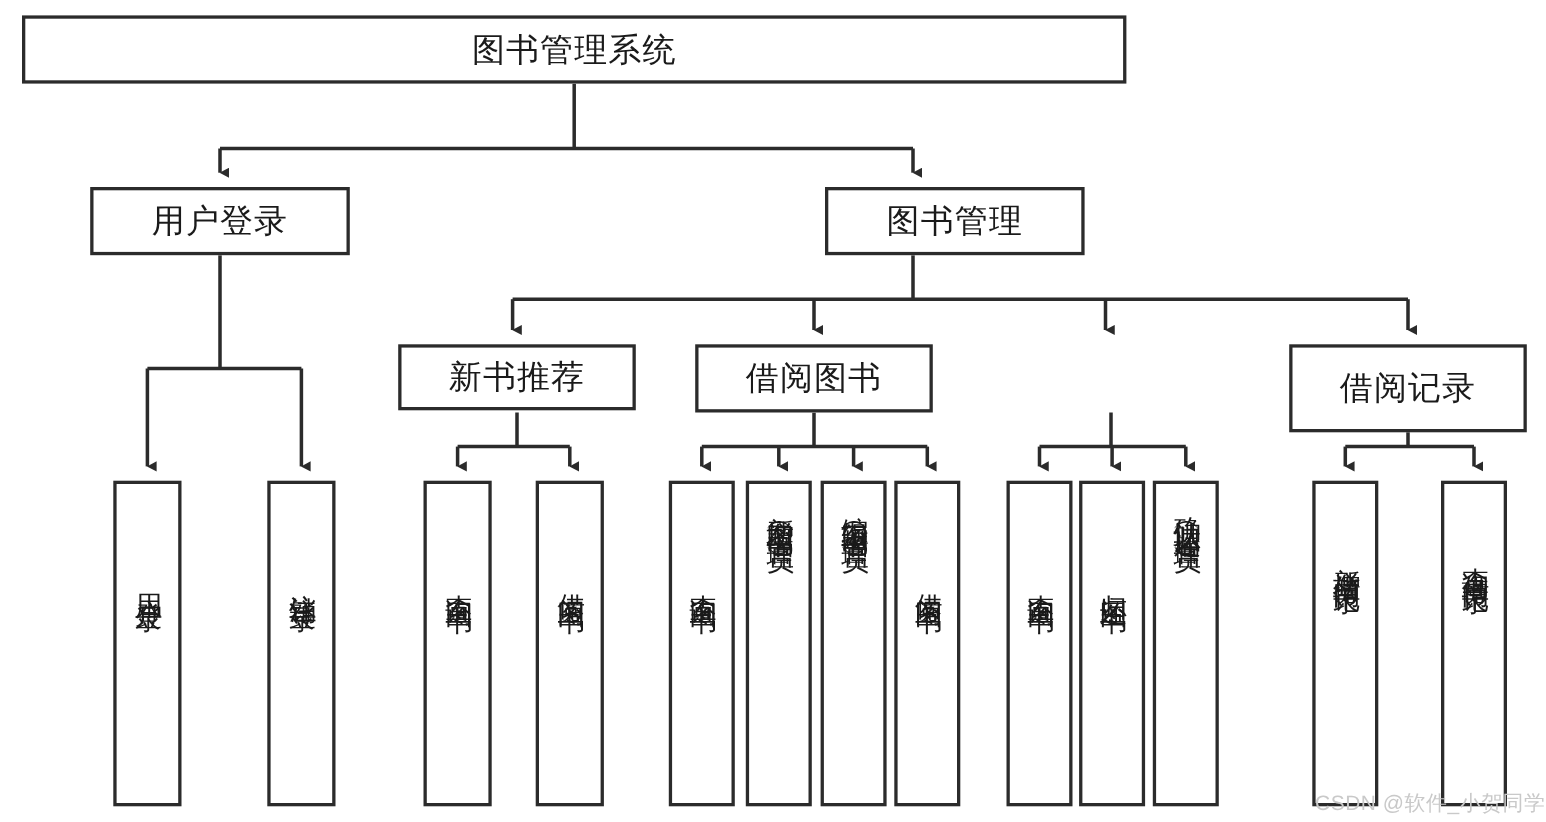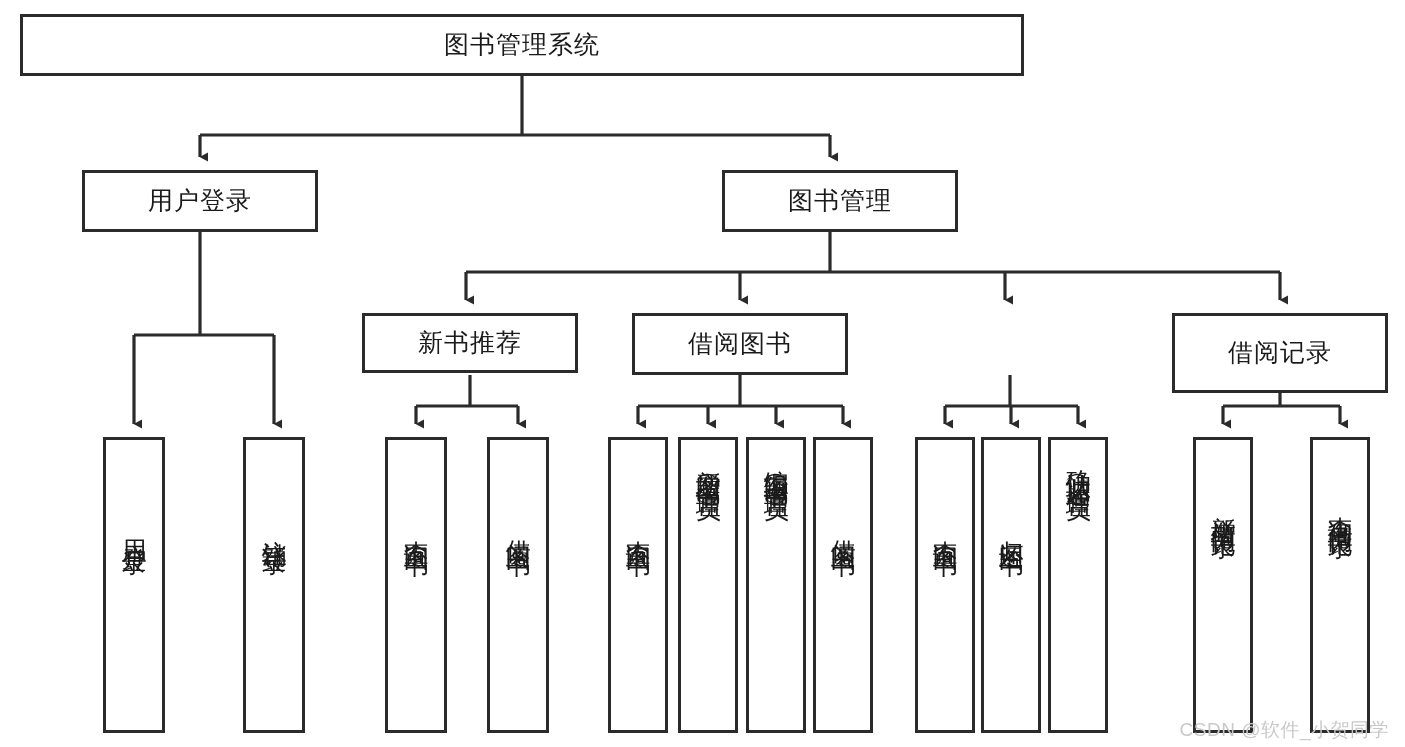--- a/index.html
+++ b/index.html
@@ -29,21 +29,21 @@
     box-sizing: border-box;
     border: 3px solid #2b2b2b;
     background: #ffffff;
     color: #1a1a1a;
     display: flex;
     align-items: center;
     justify-content: center;
     text-align: center;
   }
   .node-box.horizontal {
-    font-size: 25px;
+    font-size: 30px;
     line-height: 1.1;
     letter-spacing: 1px;
   }
   .node-box.vertical {
     writing-mode: vertical-rl;
     text-orientation: upright;
     font-size: 25px;
     line-height: 1.18;
     letter-spacing: 4px;
     justify-content: flex-start;
@@ -51,21 +51,21 @@
     padding-top: 10px;
   }
   .node-box.vertical.pad-short {
     padding-top: 80px;
   }
   .node-box.vertical.pad-mid {
     padding-top: 56px;
   }
   .watermark {
     position: absolute;
-    right: 16px;
+    right: 0;
     bottom: 4px;
     font-size: 19px;
     color: #c9c9c9;
     letter-spacing: 0.5px;
     white-space: nowrap;
     pointer-events: none;
   }
 </style>
 </head>
 <body>
@@ -123,21 +123,21 @@
     </g>
   </svg>
 
   <div class="node-box horizontal" style="left:20px; top:14px; width:1004px; height:62px;">
     <span>图书管理系统</span>
   </div>
 
   <div class="node-box horizontal" style="left:82px; top:170px; width:236px; height:62px;">
     <span>用户登录</span>
   </div>
-  <div class="node-box horizontal" style="left:722px; top:170px; width:236px; height:62px;">
+  <div class="node-box horizontal" style="left:750px; top:170px; width:236px; height:62px;">
     <span>图书管理</span>
   </div>
 
   <div class="node-box horizontal" style="left:362px; top:313px; width:216px; height:60px;">
     <span>新书推荐</span>
   </div>
   <div class="node-box horizontal" style="left:632px; top:313px; width:216px; height:62px;">
     <span>借阅图书</span>
   </div>
   <div class="node-box horizontal" style="left:1172px; top:313px; width:216px; height:80px;">

